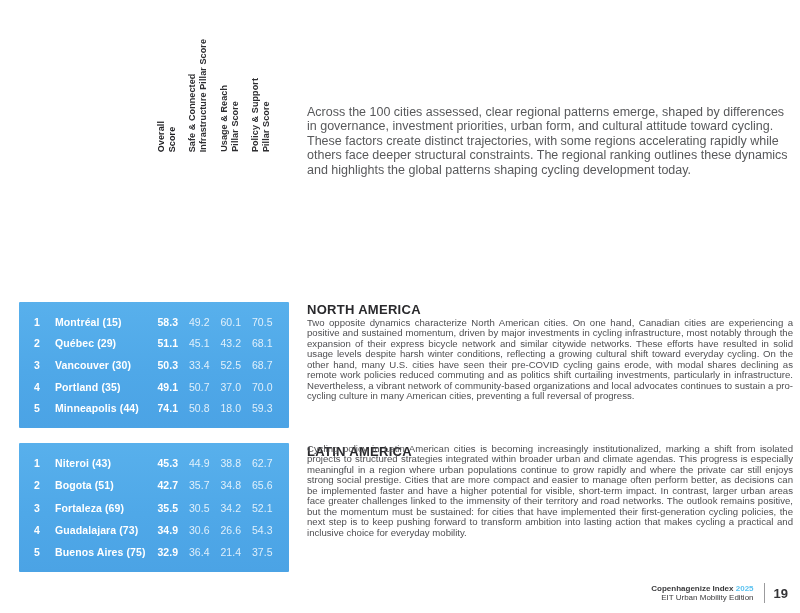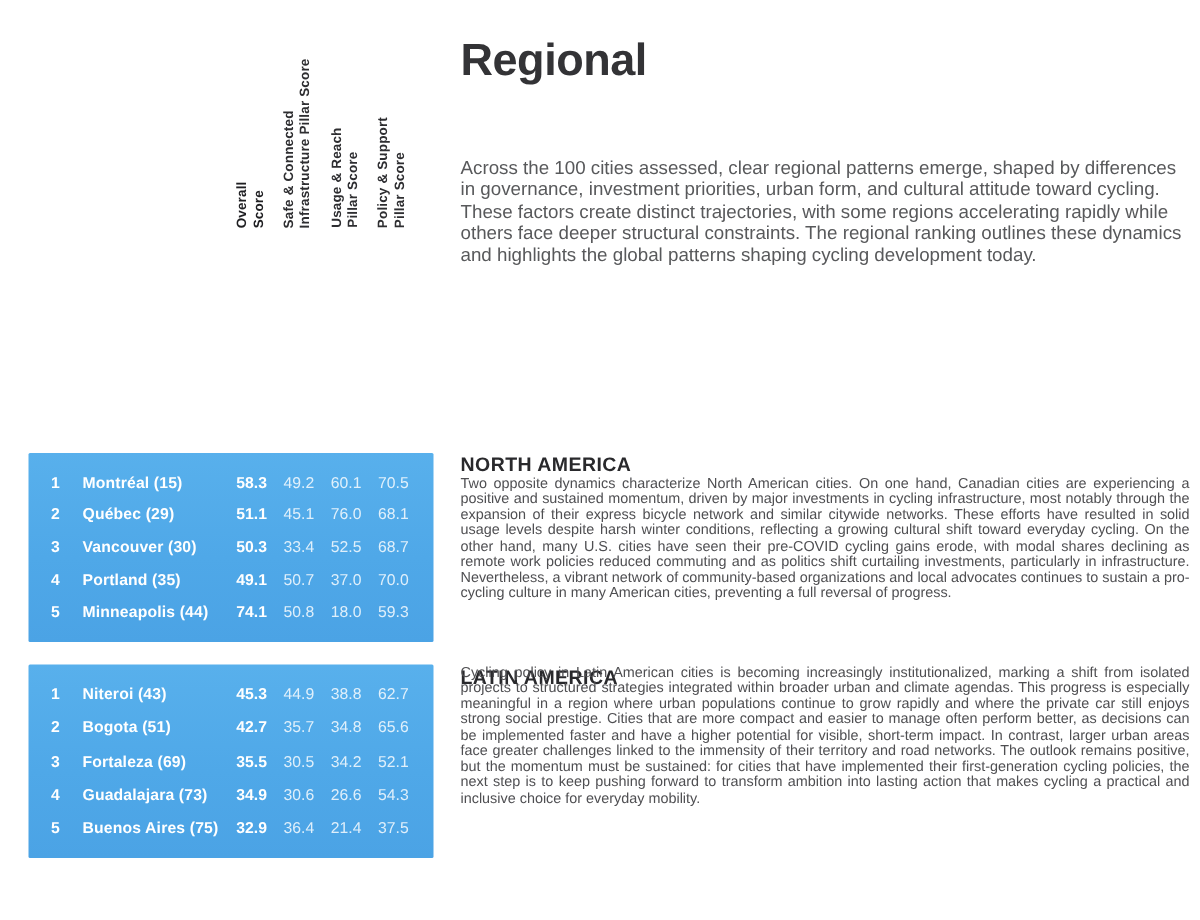--- a/index.html
+++ b/index.html
@@ -78,21 +78,21 @@
       <span class="score overall">58.3</span>
       <span class="score">49.2</span>
       <span class="score">60.1</span>
       <span class="score">70.5</span>
     </div>
     <div class="t-row">
       <span class="rank">2</span>
       <span class="city">Québec (29)</span>
       <span class="score overall">51.1</span>
       <span class="score">45.1</span>
-      <span class="score">76.0</span>
+      <span class="score">43.2</span>
       <span class="score">68.1</span>
     </div>
     <div class="t-row">
       <span class="rank">3</span>
       <span class="city">Vancouver (30)</span>
       <span class="score overall">50.3</span>
       <span class="score">33.4</span>
       <span class="score">52.5</span>
       <span class="score">68.7</span>
     </div>
@@ -151,24 +151,32 @@
       <span class="rank">5</span>
       <span class="city">Buenos Aires (75)</span>
       <span class="score overall">32.9</span>
       <span class="score">36.4</span>
       <span class="score">21.4</span>
       <span class="score">37.5</span>
     </div>
   </div>
 
   <div class="right-col">
-    <h1 class="page-title"><span>Regional</span><br></h1>
+    <h1 class="page-title"><br></h1>
     <p class="intro">Across the 100 cities assessed, clear regional patterns emerge, shaped by differences in governance, investment priorities, urban form, and cultural attitude toward cycling. These factors create distinct trajectories, with some regions accelerating rapidly while others face deeper structural constraints. The regional ranking outlines these dynamics and highlights the global patterns shaping cycling development today.</p>
 
     <h2 class="section-heading sec-na-h">NORTH AMERICA</h2>
     <p class="section-body sec-na-b">Two opposite dynamics characterize North American cities. On one hand, Canadian cities are experiencing a positive and sustained momentum, driven by major investments in cycling infrastructure, most notably through the expansion of their express bicycle network and similar citywide networks. These efforts have resulted in solid usage levels despite harsh winter conditions, reflecting a growing cultural shift toward everyday cycling. On the other hand, many U.S. cities have seen their pre-COVID cycling gains erode, with modal shares declining as remote work policies reduced commuting and as politics shift curtailing investments, particularly in infrastructure. Nevertheless, a vibrant network of community-based organizations and local advocates continues to sustain a pro-cycling culture in many American cities, preventing a full reversal of progress.</p>
 
     <h2 class="section-heading sec-la-h">LATIN AMERICA</h2>
     <p class="section-body sec-la-b">Cycling policy in Latin American cities is becoming increasingly institutionalized, marking a shift from isolated projects to structured strategies integrated within broader urban and climate agendas. This progress is especially meaningful in a region where urban populations continue to grow rapidly and where the private car still enjoys strong social prestige. Cities that are more compact and easier to manage often perform better, as decisions can be implemented faster and have a higher potential for visible, short-term impact. In contrast, larger urban areas face greater challenges linked to the immensity of their territory and road networks. The outlook remains positive, but the momentum must be sustained: for cities that have implemented their first-generation cycling policies, the next step is to keep pushing forward to transform ambition into lasting action that makes cycling a practical and inclusive choice for everyday mobility.</p>
   </div>
 
+  <div class="footer">
+    <div class="footer-text">
+      <div><span class="brand">Copenhagenize Index</span> <span class="year">2025</span></div>
+      <div>EIT Urban Mobility Edition</div>
+    </div>
+    <div class="footer-sep"></div>
+    <div class="page-num">19</div>
+  </div>
 
 </div>
 
 </body></html>

